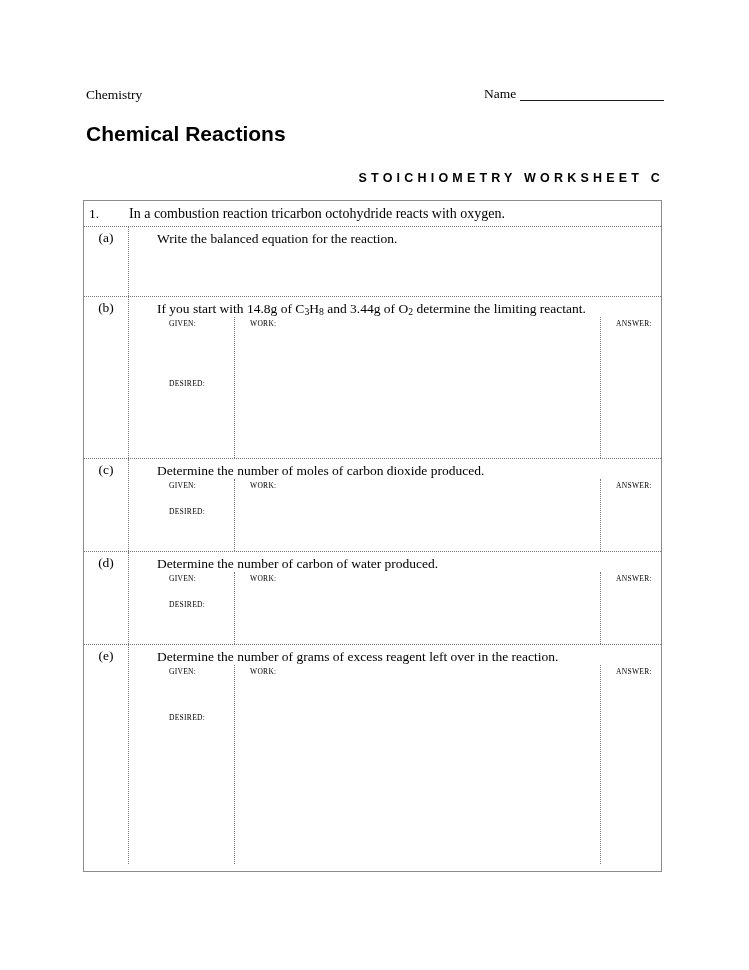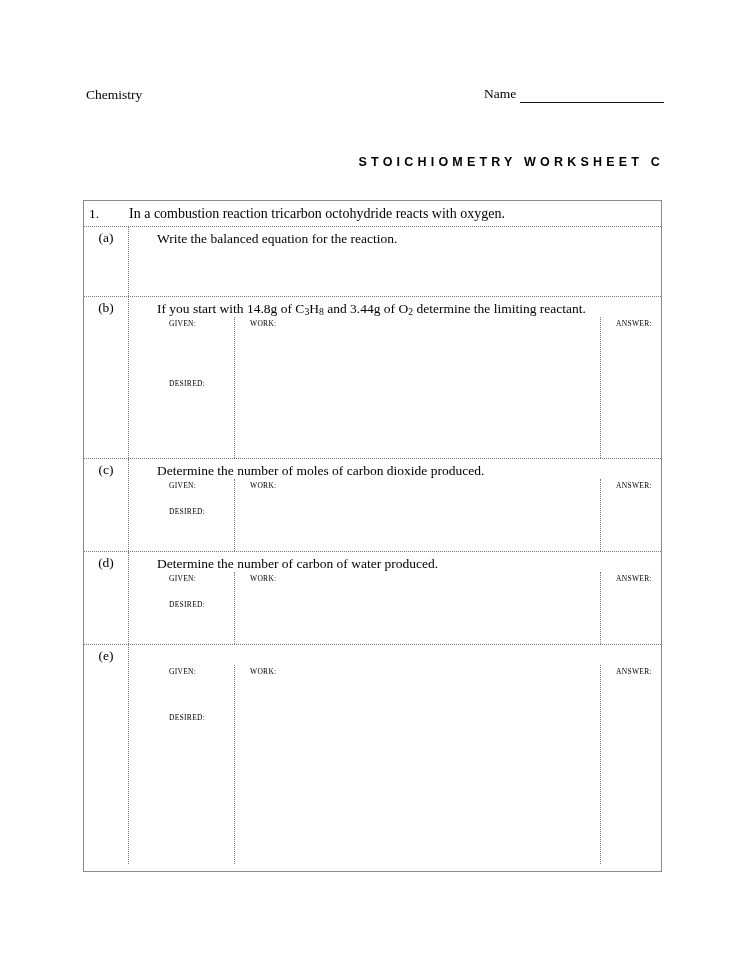--- a/index.html
+++ b/index.html
@@ -42,21 +42,21 @@
   .name-block {
     position: absolute;
     left: 398px;
     top: 0px;
     width: 180px;
     font-size: 13.5px;
     line-height: 19px;
   }
   .name-row, .period-row {
     display: flex;
-    align-items: flex-end;
+    align-items: center;
     white-space: nowrap;
   }
   .fld-label { flex: none; }
   .rule {
     display: inline-block;
     border-bottom: 1px solid #1a1a1a;
     height: 13px;
   }
   .rule-name   { flex: 1 1 auto; margin-left: 4px; }
   .rule-period { width: 62px; }
@@ -71,21 +71,21 @@
     font-family: "Liberation Sans", "DejaVu Sans", sans-serif;
     font-weight: bold;
     font-size: 21px;
     letter-spacing: 0px;
     line-height: 1.1;
     white-space: nowrap;
   }
   .doc-subtitle {
     position: absolute;
     right: 0px;
-    top: 72px;
+    top: 88px;
     font-family: "Liberation Sans", "DejaVu Sans", sans-serif;
     font-weight: bold;
     font-size: 12.5px;
     letter-spacing: 4.2px;
     line-height: 1.1;
     white-space: nowrap;
   }
 
   
   .sheet {
@@ -204,20 +204,21 @@
 
     <div class="course-label">Chemistry</div>
 
     <div class="name-block">
       <div class="name-row">
         <span class="fld-label">Name</span>
         <span class="rule rule-name"></span>
       </div>
     </div>
 
+    <div class="doc-title">Chemical Reactions</div>
 
     <div class="doc-subtitle">STOICHIOMETRY WORKSHEET C</div>
   </div>
 
   <div class="sheet">
 
     <div class="row row-stem">
       <div class="stem-num">1.</div>
       <div class="stem-text">In a combustion reaction tricarbon octohydride reacts with oxygen.</div>
     </div>
@@ -270,20 +271,21 @@
           <div class="tag tag-work">WORK:</div>
           <div class="tag tag-answer">ANSWER:</div>
           <div class="tag tag-desired">DESIRED:</div>
         </div>
       </div>
     </div>
 
     <div class="row part h-e">
       <div class="part-label">(e)</div>
       <div class="part-body">
+        <div class="part-prompt">Determine the number of grams of excess reagent left over in the reaction.</div>
         <div class="gwa">
           <div class="vline vline-work"></div>
           <div class="vline vline-answer"></div>
           <div class="tag tag-given">GIVEN:</div>
           <div class="tag tag-work">WORK:</div>
           <div class="tag tag-answer">ANSWER:</div>
           <div class="tag tag-desired">DESIRED:</div>
         </div>
       </div>
     </div>

